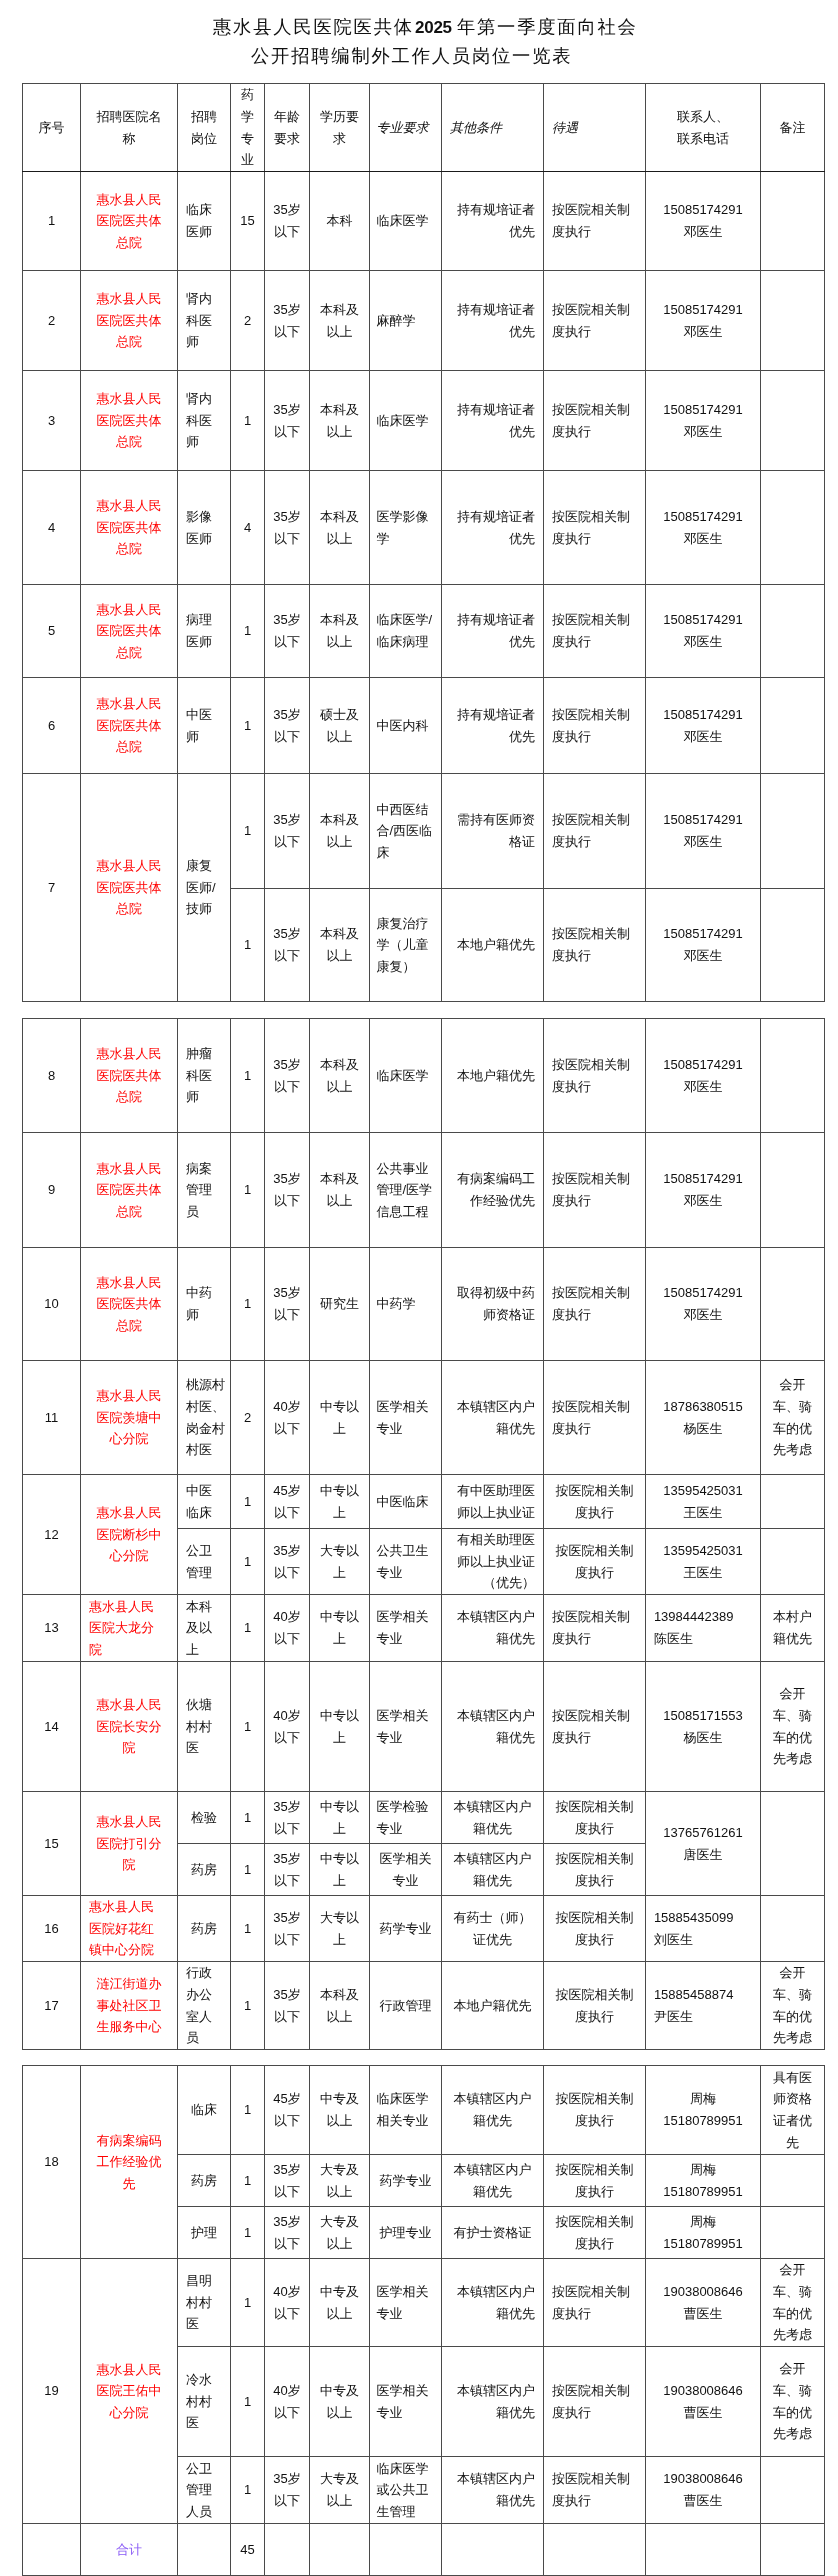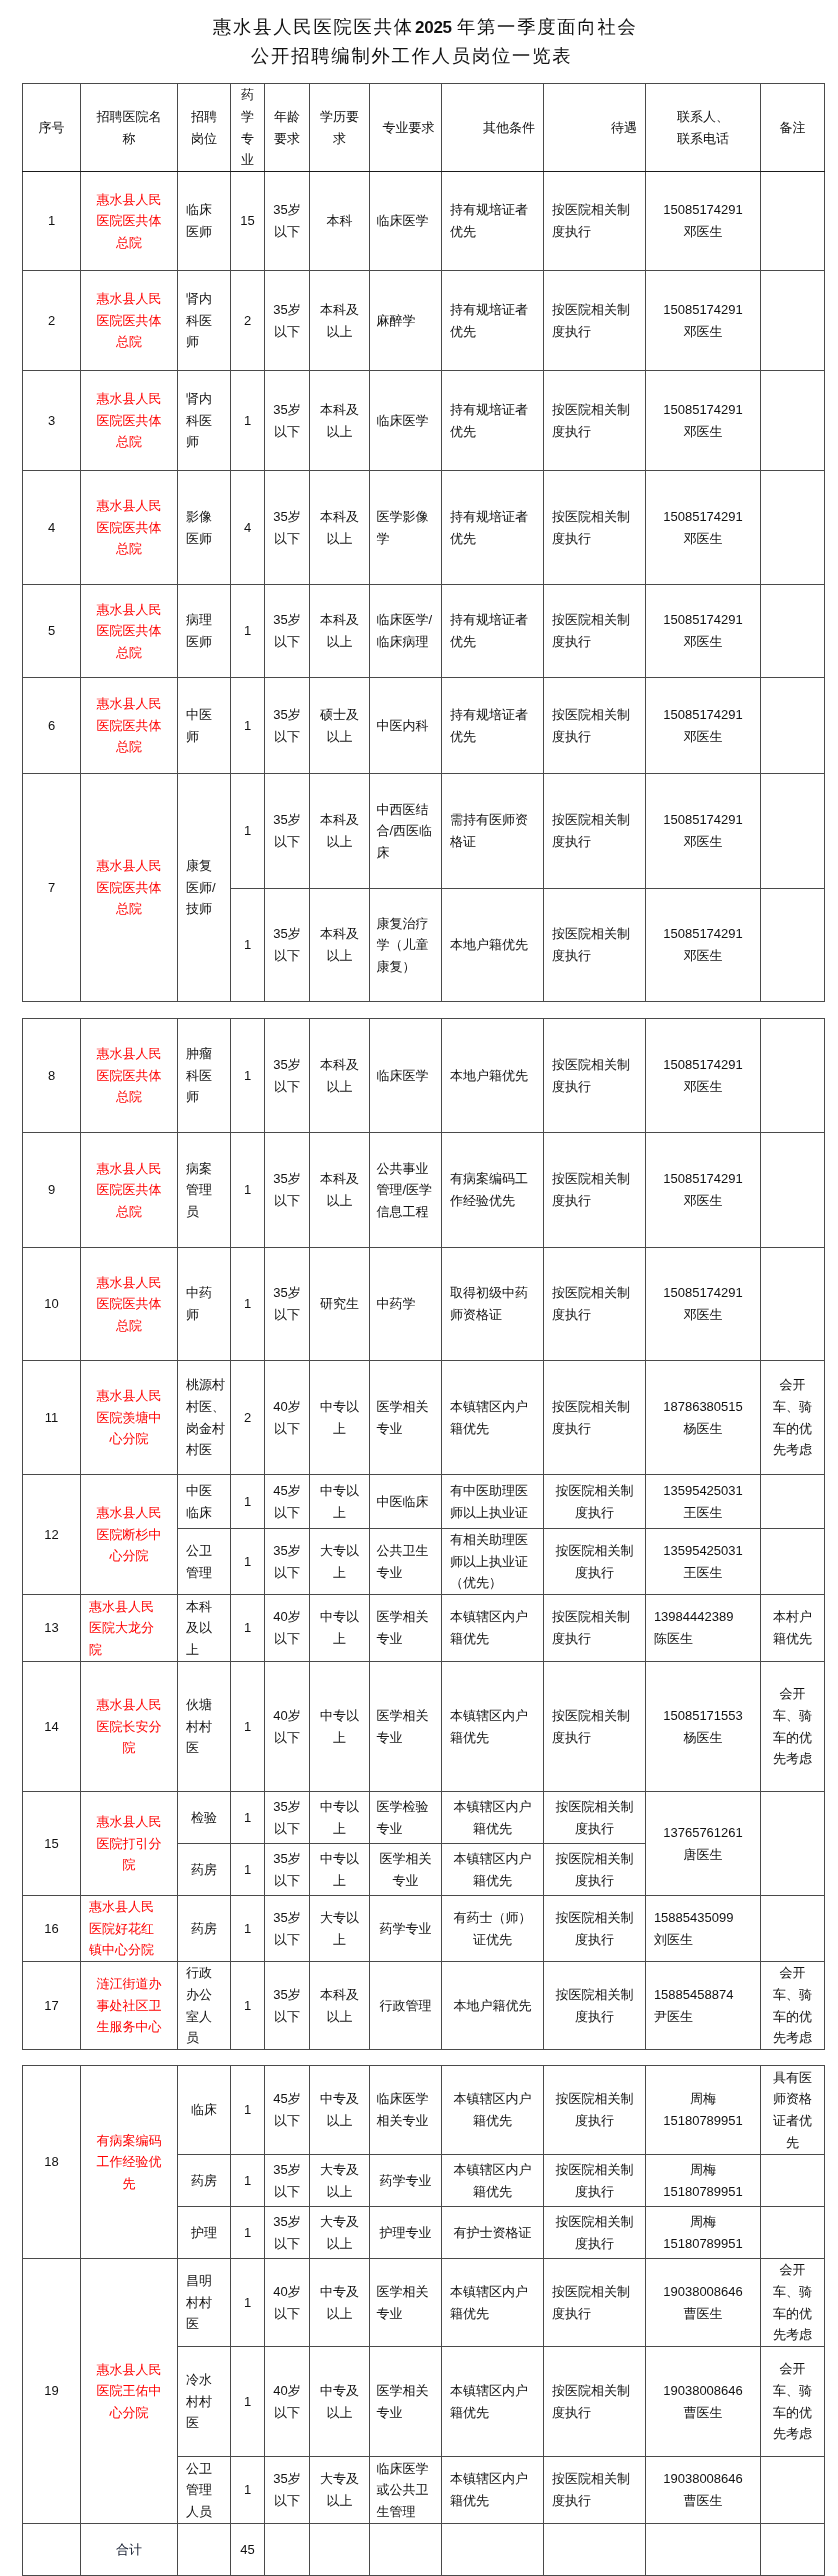--- a/index.html
+++ b/index.html
@@ -32,28 +32,28 @@
   .tbl thead th { border-bottom:1.3px solid #1a1a1a; }
   .tbl tr.sub td { border-top-color:#8a8a8a; }
 
   .tbl .c-seq  { padding:0 3.9px; }
   .tbl .c-hosp { padding:0 13px; color:#ff0000; }
   .tbl .c-pos  { padding:0 7.9px; text-align:left; }
   .tbl .c-cnt  { padding:0 2.6px; }
   .tbl .c-age  { padding:0 4.6px; }
   .tbl .c-edu  { padding:0 5.2px; }
   .tbl .c-maj  { padding:0 6.5px; text-align:left; }
-  .tbl .c-oth  { padding:0 7.9px; text-align:left; }
+  .tbl .c-oth  { padding:0 7.9px; text-align:right; }
   .tbl .c-trt  { padding:0 7.9px; text-align:left; }
   .tbl .c-con  { padding:0 6.5px; }
   .tbl .c-rem  { padding:0 7.9px; }
 
   .tbl th.h-pos { padding:0 7.9px; text-align:center; }
   .tbl th.h-cnt { padding:0 9.2px; }
-  .tbl th.h-maj, .tbl th.h-oth, .tbl th.h-trt { text-align:right; }
+  .tbl th.h-maj, .tbl th.h-oth, .tbl th.h-trt { text-align:left;font-style:italic; }
 
   .tbl .c-pos.tight { padding:0 2.6px 0 7.9px; }
   .tbl .left  { text-align:left; padding-left:7.9px; }
   .tbl .ctr   { text-align:center; }
   .blk { display:block; }
 </style>
 </head>
 <body>
 
 <div class="title t1"><span>惠水县人民医院医共体</span><span class="year">2025</span><span>年第一季度面向社会</span></div>
@@ -539,21 +539,21 @@
       <td class="c-trt">按医院相关制度执行</td>
       <td class="c-con">
           <span class="blk">19038008646</span>
           <span class="blk">曹医生</span>
         </td>
       <td class="c-rem"></td>
     </tr>
 
     <tr style="height:52px">
       <td class="c-seq"></td>
-      <td class="c-hosp" style="color:#0f172a">合计</td>
+      <td class="c-hosp" style="color:#8b5cf6">合计</td>
       <td class="c-pos"></td>
       <td class="c-cnt">45</td>
       <td class="c-age"></td>
       <td class="c-edu"></td>
       <td class="c-maj"></td>
       <td class="c-oth"></td>
       <td class="c-trt"></td>
       <td class="c-con"></td>
       <td class="c-rem"></td>
     </tr>

